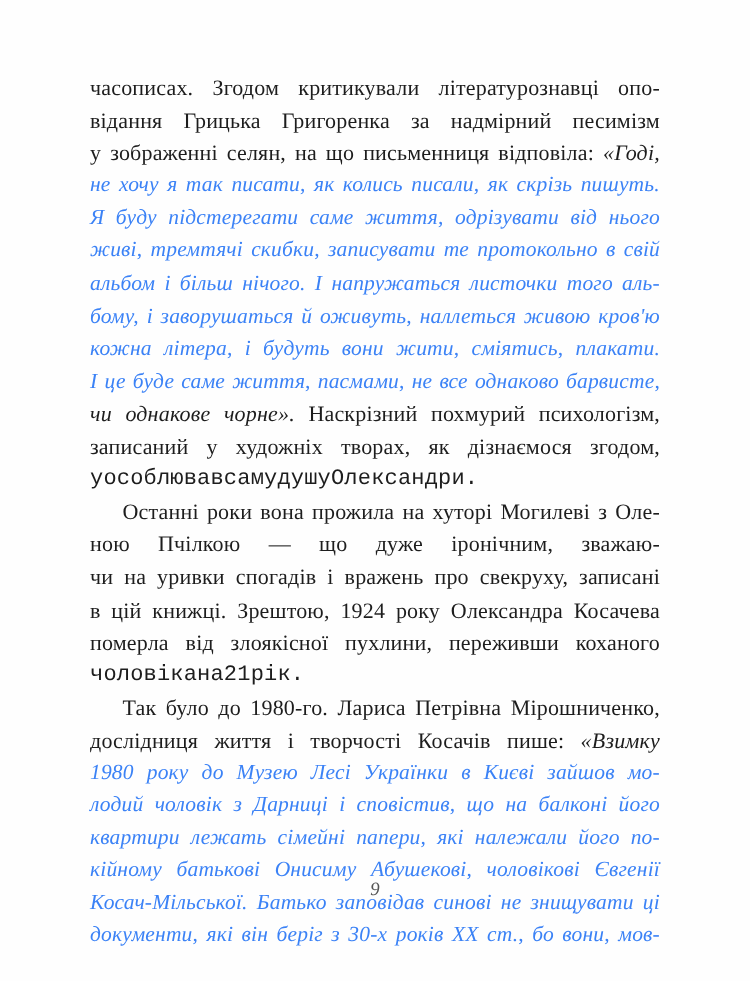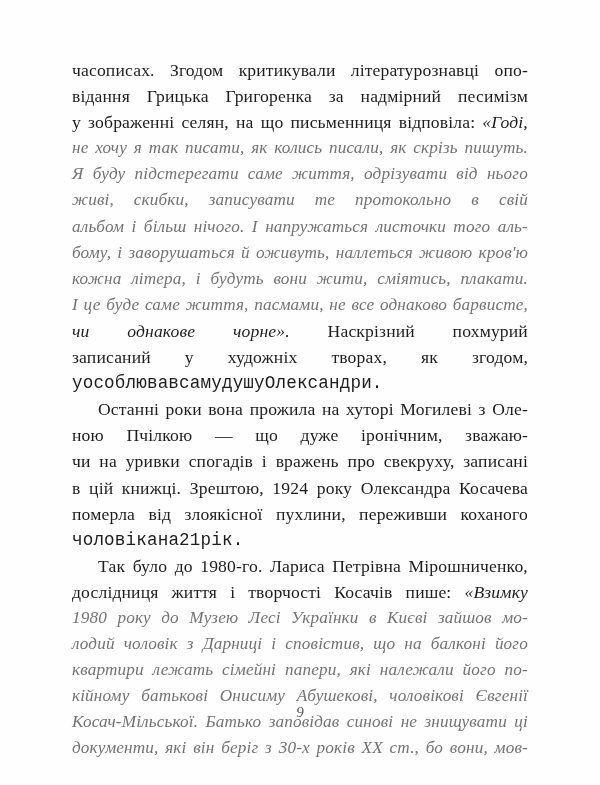--- a/index.html
+++ b/index.html
@@ -55,21 +55,21 @@
   }
 
   .line span.w {
     display: inline-block;
   }
 
   
   .line.italic {
     font-style: italic;
     font-size: 17.2px;
-    color: #737373;
+    color: #3b82f6;
     align-items: flex-end;
   }
 
   
   .line .ital {
     font-style: italic;
   }
 
   .page-number {
     position: absolute;
@@ -133,20 +133,21 @@
           <span class="w">буду</span>
           <span class="w">підстерегати</span>
           <span class="w">саме</span>
           <span class="w">життя,</span>
           <span class="w">одрізувати</span>
           <span class="w">від</span>
           <span class="w">нього</span>
         </div>
         <div class="line italic">
           <span class="w">живі,</span>
+          <span class="w">тремтячі</span>
           <span class="w">скибки,</span>
           <span class="w">записувати</span>
           <span class="w">те</span>
           <span class="w">протокольно</span>
           <span class="w">в</span>
           <span class="w">свій</span>
         </div>
         <div class="line italic">
           <span class="w">альбом</span>
           <span class="w">і</span>
@@ -189,27 +190,29 @@
           <span class="w">все</span>
           <span class="w">однаково</span>
           <span class="w">барвисте,</span>
         </div>
         <div class="line">
           <span class="w ital">чи</span>
           <span class="w ital">однакове</span>
           <span class="w ital">чорне».</span>
           <span class="w">Наскрізний</span>
           <span class="w">похмурий</span>
+          <span class="w">психологізм,</span>
         </div>
         <div class="line">
           <span class="w">записаний</span>
           <span class="w">у</span>
           <span class="w">художніх</span>
           <span class="w">творах,</span>
           <span class="w">як</span>
+          <span class="w">дізнаємося</span>
           <span class="w">згодом,</span>
         </div>
         <div class="line ragged">
           <span class="w">уособлював</span>
           <span class="w">саму</span>
           <span class="w">душу</span>
           <span class="w">Олександри.</span>
         </div>
       </div>
       <div class="paragraph">

